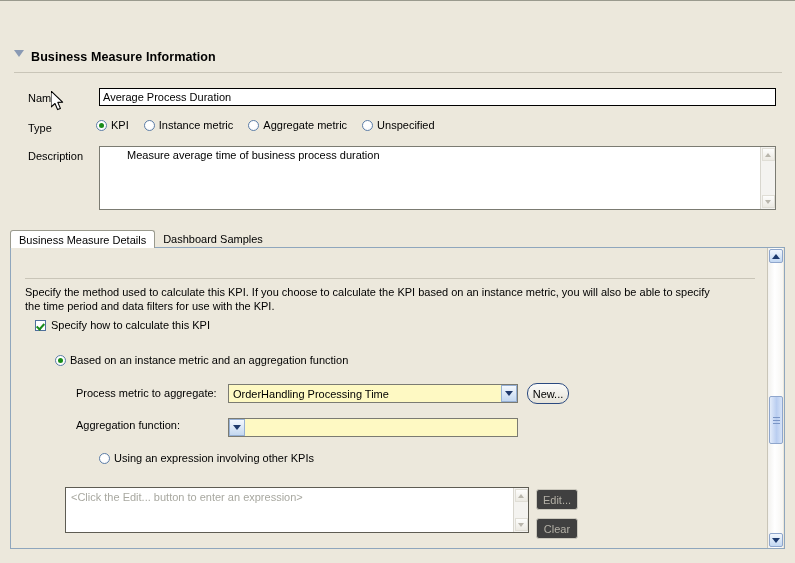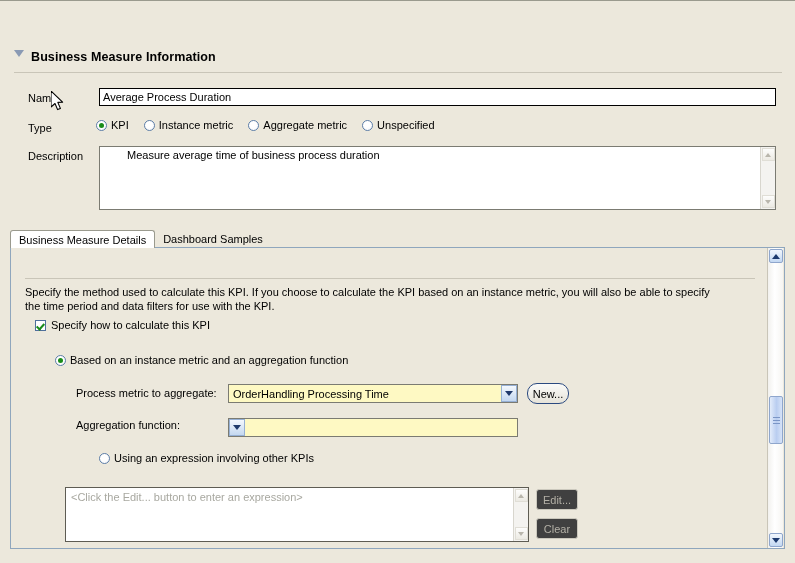--- a/index.html
+++ b/index.html
@@ -322,21 +322,21 @@
     font-size: 11px;
     color: #000;
     cursor: default;
     padding: 0;
   }
 
   
   #expr-box {
     position: absolute;
     left: 65px; top: 487px;
-    width: 464px; height: 55px;
+    width: 464px; height: 46px;
     box-sizing: border-box;
     border: 1px solid #5e5c53;
     background: #fff;
     display: flex;
   }
   #expr-text {
     flex: 1 1 auto;
     padding: 3px 5px;
     font-size: 11px;
     color: #a8a8a0;

